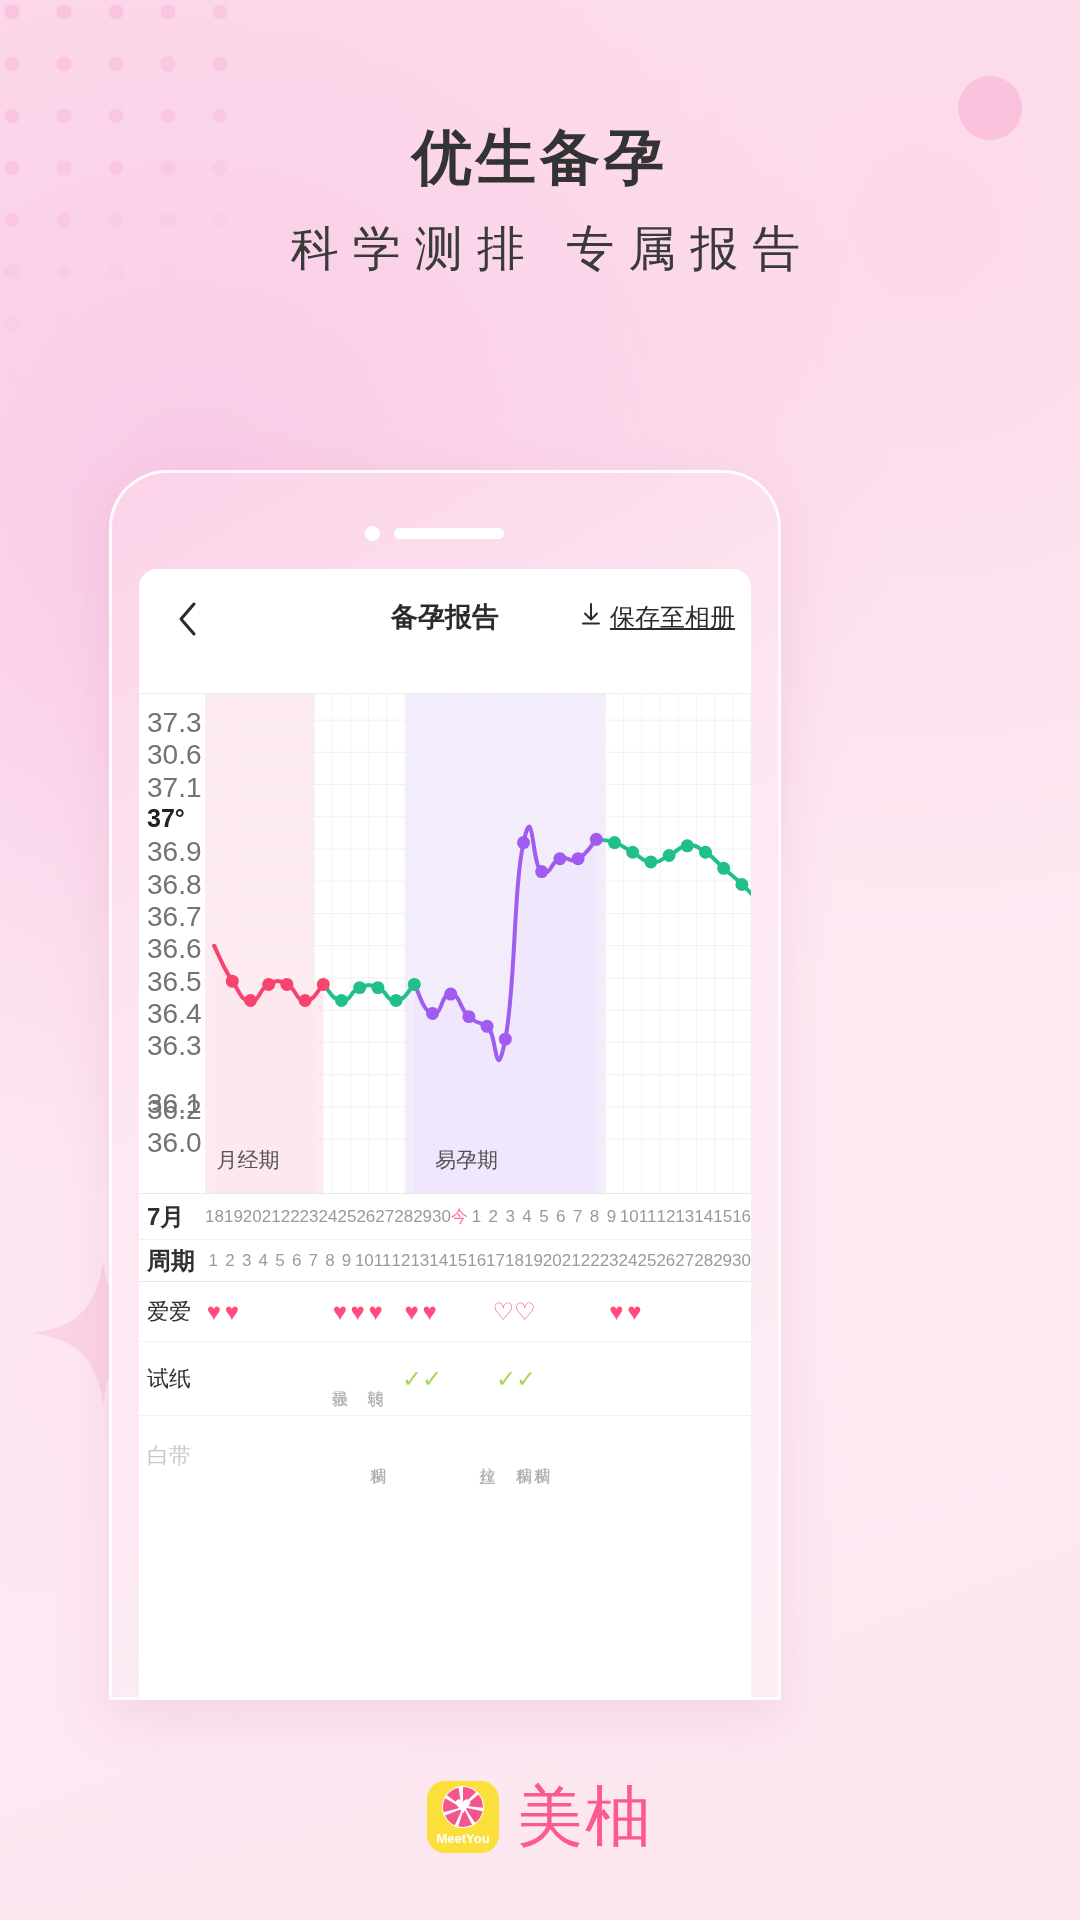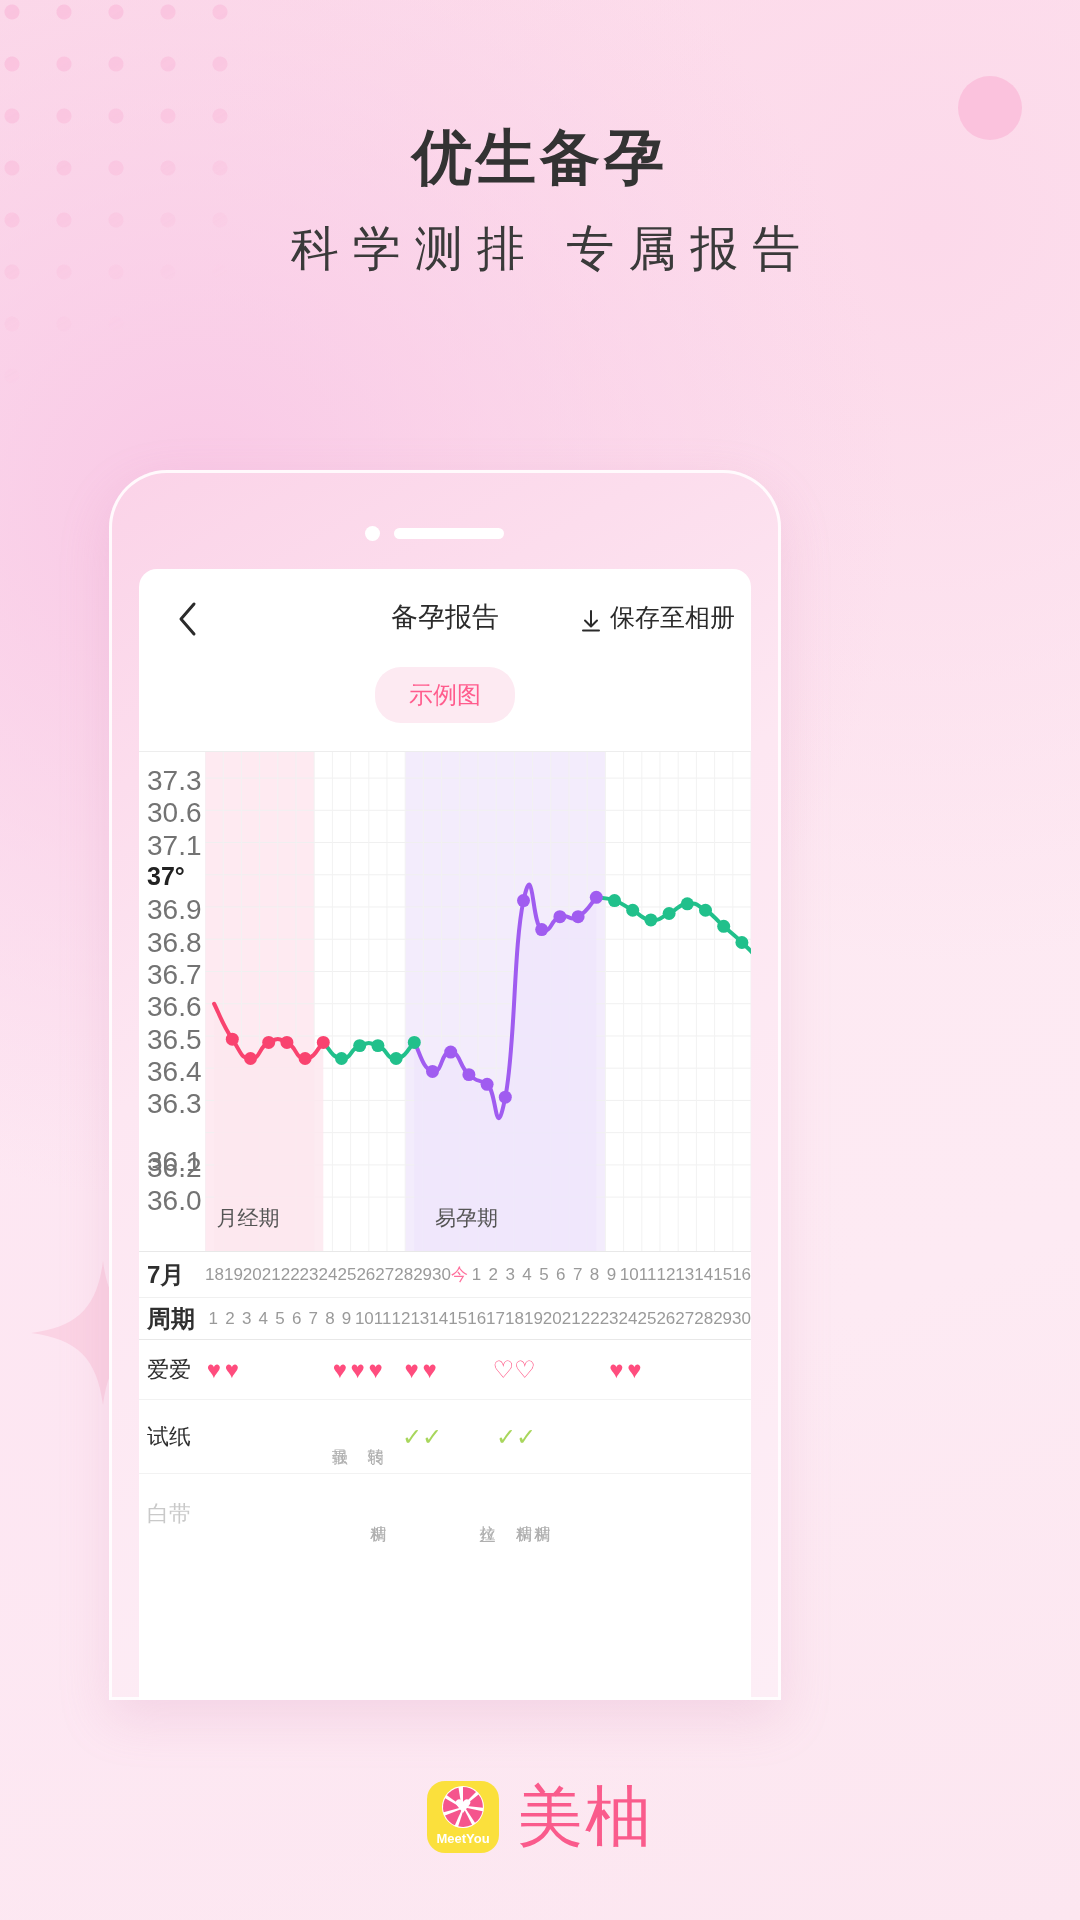--- a/index.html
+++ b/index.html
@@ -50,23 +50,23 @@
     border-radius:6px; background:#ffffff; }
 
   #screen{ position:absolute; left:30px; top:99px; width:612px; height:1140px;
     background:#ffffff; border-radius:18px 18px 0 0; overflow:hidden; }
 
   
   #app-header{ height:96px; position:relative; }
   #back-btn{ position:absolute; left:28px; top:30px; width:40px; height:40px;
              display:flex; align-items:center; justify-content:center; cursor:pointer;}
   #app-title{ position:absolute; left:0; top:30px; width:612px; text-align:center;
-              font-size:27px; color:#2b2b2b; font-weight:400; }
-  #save-btn{ position:absolute; right:16px; top:32px; display:flex; align-items:flex-end; gap:6px;
-             font-size:25px; color:#2b2b2b; cursor:pointer; }
+              font-size:27px; color:#2b2b2b; font-weight:700; }
+  #save-btn{ position:absolute; right:16px; top:32px; display:flex; align-items:flex-start; gap:6px;
+             font-size:25px; color:#2b2b2b; cursor:pointer;text-decoration:underline; }
 
   
   #badge-wrap{ display:flex; justify-content:center; margin-top:2px; }
   #sample-badge{ background:#fdeaf2; color:#ff5c8d; font-size:24px;
                  padding:12px 34px; border-radius:26px; }
 
   
   #chart-area{ position:relative; margin-top:28px; height:500px; border-top:1px solid #ededed;}
   #chart-area .axis-label{ position:absolute; left:8px; font-size:28px; color:#737373; }
   #chart-area .axis-label.bold{ color:#222; font-weight:bold; font-size:25px; }
@@ -138,23 +138,20 @@
       </div>
       <div id="app-title">备孕报告</div>
       <div id="save-btn">
         <svg width="26" height="26" viewBox="0 0 26 26">
           <path d="M13 3 L13 18 M7 12.5 L13 18.5 L19 12.5 M5 22.5 L21 22.5" fill="none" stroke="#2b2b2b" stroke-width="2" stroke-linecap="round" stroke-linejoin="round"></path>
         </svg>
         <span>保存至相册</span>
       </div>
     </div>
 
-    <div id="badge-wrap">
-      <div id="sample-badge">示例图</div>
-    </div>
 
     <div id="chart-area">
       <div id="yaxis">
           <div class="axis-label" style="top: 13.1481px;">37.3</div>
           <div class="axis-label" style="top: 45.4444px;">30.6</div>
           <div class="axis-label" style="top: 77.7407px;">37.1</div>
           <div class="axis-label bold" style="top: 110.037px;">37°</div>
           <div class="axis-label" style="top: 142.333px;">36.9</div>
           <div class="axis-label" style="top: 174.63px;">36.8</div>
           <div class="axis-label" style="top: 206.926px;">36.7</div>

